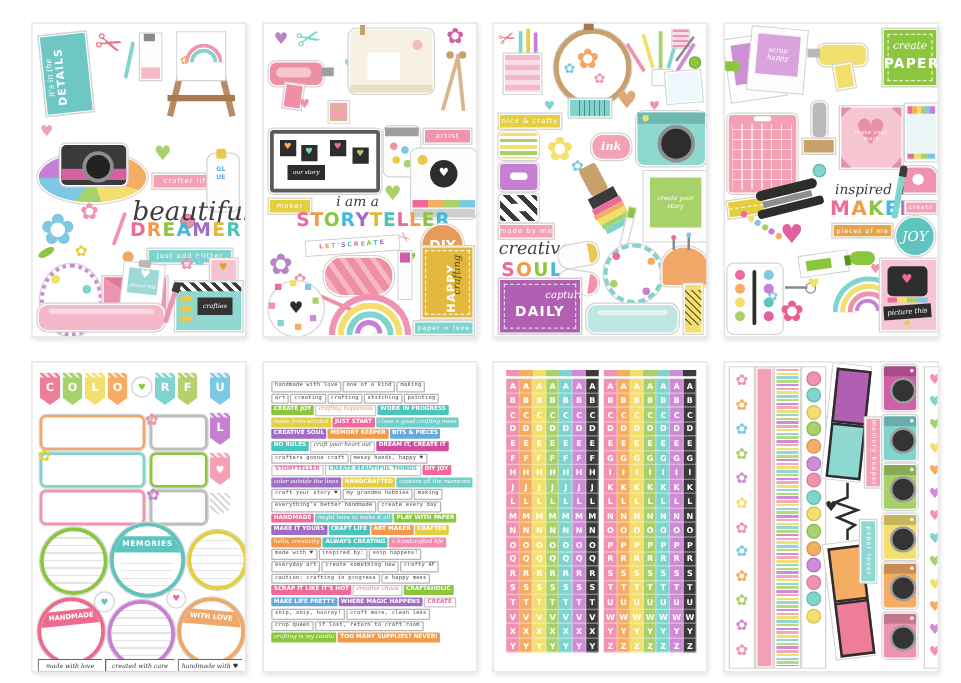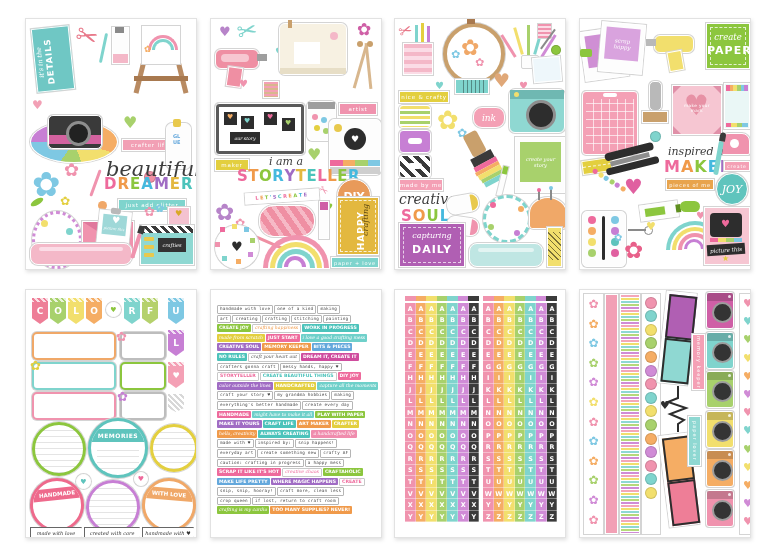--- a/index.html
+++ b/index.html
@@ -314,21 +314,21 @@
         <div class="ab" style="left:8px;top:7px;width:14px;height:6px;border-radius:3px;background:#fff;"></div>
       </div>
       <div class="stk" style="left:0;top:50px;width:30px;height:21px;border-radius:4px;background:repeating-linear-gradient(45deg,#3a3a3a 0 4px,#fff 4px 8px);">
         <div class="ab" style="left:8px;top:7px;width:14px;height:6px;border-radius:3px;background:#fff;"></div>
       </div>
     </div>
     <div class="ab" style="left:40px;top:86px;width:36px;height:40px;">
       <span class="ic" style="left:2px;top:2px;font-size:26px;color:#f2df6d;">✿</span>
       <span class="ic" style="left:22px;top:22px;font-size:12px;color:#7ec8e3;">✿</span>
     </div>
-    <div class="stk script" style="left:78px;top:88px;width:30px;height:19px;border-radius:9px;background:#f4a0b5;color:#fff;font-size:9px;display:flex;align-items:center;justify-content:center;">ink</div>
+    <div class="stk script" style="left:78px;top:88px;width:30px;height:19px;border-radius:9px;background:#f4a0b5;color:#fff;font-size:9px;display:flex;align-items:center;justify-content:center;font-weight:bold;">ink</div>
     <div class="ab" style="left:56px;top:110px;width:66px;height:58px;transform:rotate(-28deg);">
       <div class="ab" style="left:24px;top:0;width:15px;height:24px;background:#c9a06c;border-radius:3px;"></div>
       <div class="ab" style="left:20px;top:24px;width:23px;height:9px;background:#3a3a3a;"></div>
       <div class="ab" style="left:19px;top:33px;width:25px;height:4.5px;background:#ee6a9c;"></div>
       <div class="ab" style="left:18px;top:37.5px;width:26px;height:4.5px;background:#f5ad64;"></div>
       <div class="ab" style="left:19px;top:42px;width:25px;height:4.5px;background:#f2df6d;"></div>
       <div class="ab" style="left:20px;top:46.5px;width:24px;height:4.5px;background:#a8d16c;"></div>
       <div class="ab" style="left:21px;top:51px;width:22px;height:4.5px;background:#7fd4cd;"></div>
     </div>
     <div class="stk" style="left:120px;top:118px;width:48px;height:54px;background:#fdfdfd;">
@@ -353,21 +353,21 @@
       <div class="ab" style="right:8px;bottom:4px;width:6px;height:6px;border-radius:50%;background:#c77fd4;"></div>
     </div>
     <div class="stk" style="left:134px;top:178px;width:36px;height:30px;background:#f0a868;border-radius:50% 50% 12% 12%;">
       <div class="ab" style="left:8px;top:-8px;width:1.5px;height:10px;background:#8a8a8a;"></div>
       <div class="ab" style="left:7px;top:-10px;width:4px;height:4px;border-radius:50%;background:#ee6a9c;"></div>
       <div class="ab" style="left:20px;top:-10px;width:1.5px;height:12px;background:#8a8a8a;"></div>
       <div class="ab" style="left:19px;top:-12px;width:4px;height:4px;border-radius:50%;background:#7ec8e3;"></div>
     </div>
     <div class="stk" style="left:4px;top:204px;width:64px;height:42px;background:#b05fb3;">
       <div class="ab" style="left:3px;top:3px;right:3px;bottom:3px;border:1px dashed rgba(255,255,255,.7);"></div>
-      <div class="script ab" style="left:0;top:7px;width:100%;text-align:center;font-size:8px;color:#fff;">capturing</div>
+      <div class="script ab" style="left:0;top:7px;width:100%;text-align:center;font-size:8px;color:#fff;padding-left:24px;">capturing</div>
       <div class="ab" style="left:0;top:19px;width:100%;text-align:center;font-size:11px;font-weight:bold;color:#fff;letter-spacing:1px;">DAILY</div>
     </div>
     <div class="stk" style="left:74px;top:224px;width:72px;height:22px;background:#bfe6e3;border-radius:8px;">
       <div class="ab" style="left:8px;top:4px;width:56px;height:4px;background:#e2f4f2;border-radius:2px;"></div>
     </div>
     <div class="stk" style="left:152px;top:208px;width:13px;height:38px;background:#f2df6d;">
       <div class="ab" style="left:0;top:4px;width:100%;height:28px;background:repeating-linear-gradient(45deg,transparent 0 3px,rgba(0,0,0,.5) 3px 4px);"></div>
     </div>
   </div>
 

